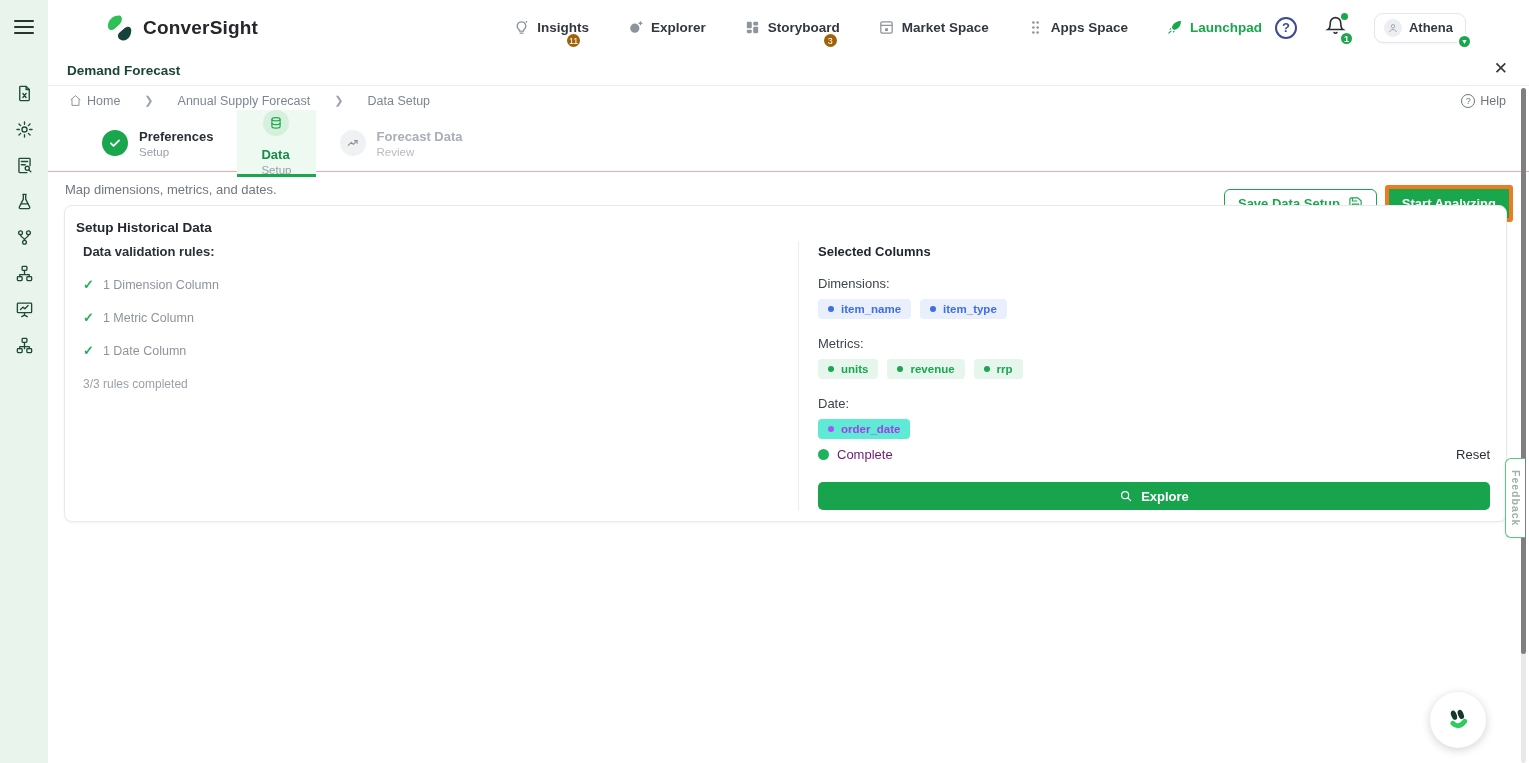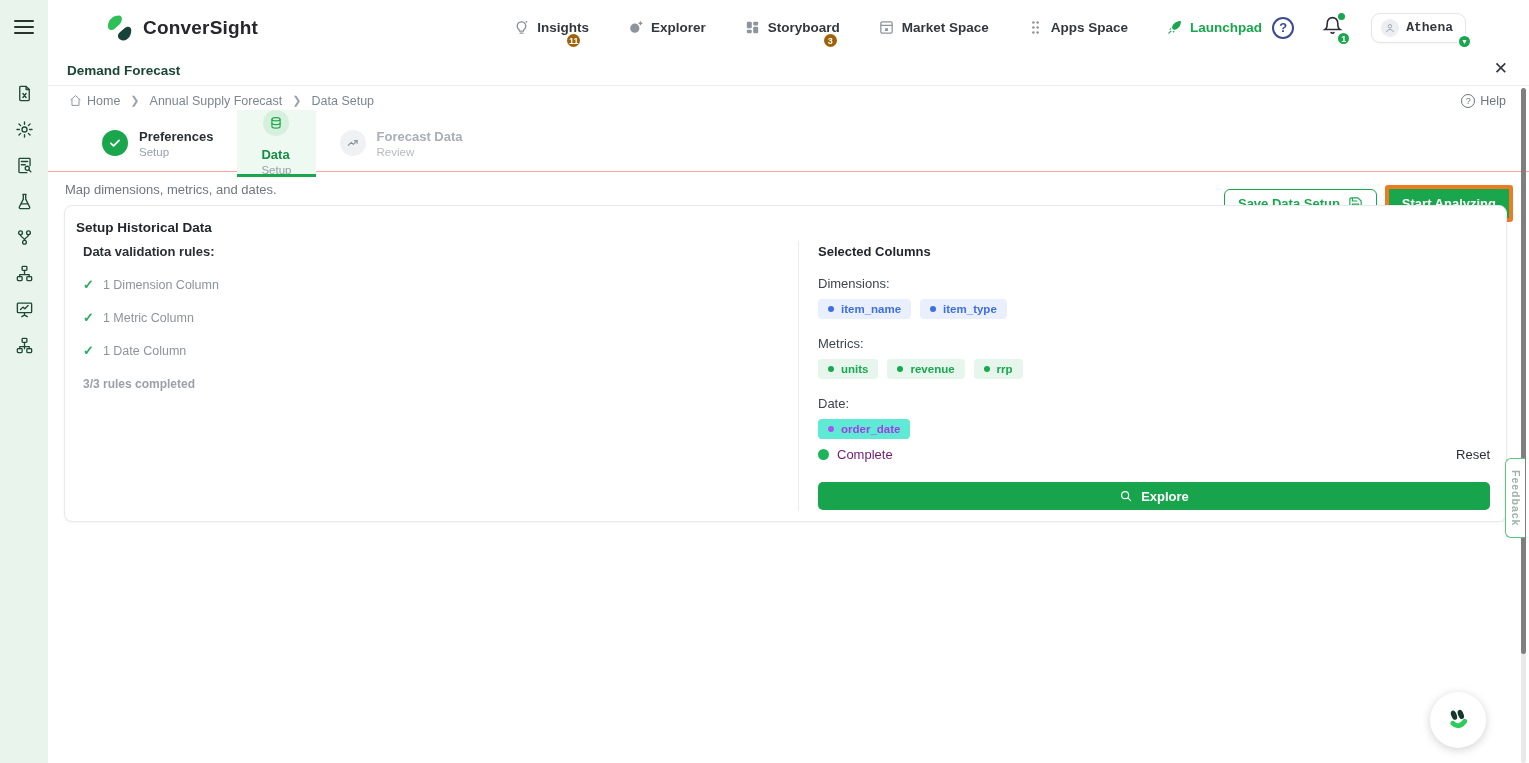--- a/index.html
+++ b/index.html
@@ -16,41 +16,41 @@
   .side-ic svg { width:19px; height:19px; stroke:#1f4a35; fill:none; stroke-width:1.7; stroke-linecap:round; stroke-linejoin:round; }
 
   
   .topnav { position:absolute; left:48px; top:0; right:0; height:55px; background:#fff; display:flex; align-items:center; }
   .logo { display:flex; align-items:center; gap:8px; margin-left:57px; cursor:pointer; }
   .logo-mark { width:30px; height:30px; }
   .logo-word { font-size:19px; font-weight:600; color:#26262b; letter-spacing:.2px; }
   .nav-items { display:flex; align-items:center; gap:38px; margin-left:255px; }
   .nav-item { position:relative; display:flex; align-items:center; gap:7px; font-size:13.5px; font-weight:700; color:#33383f; cursor:pointer; white-space:nowrap; }
   .nav-item svg { width:17px; height:17px; }
-  .nav-badge { position:absolute; top:13px; left:52px; min-width:17px; height:17px; border-radius:50%; background:#a16207; border:2px solid #fff; color:#fff; font-size:9px; font-weight:700; display:flex; align-items:center; justify-content:center; }
+  .nav-badge { position:absolute; top:13px; left:52px; min-width:17px; height:17px; border-radius:50%; background:#a16207; border:2px solid #fff; color:#fff; font-size:9px; font-weight:400; display:flex; align-items:center; justify-content:center; }
   .nav-item.launchpad { color:#1aa64d; }
   .nav-right { position:absolute; right:63px; top:0; height:55px; display:flex; align-items:center; gap:28px; }
   .help-circle { width:22px; height:22px; border-radius:50%; border:2px solid #3c4a95; color:#3c4a95; font-size:13px; font-weight:700; display:flex; align-items:center; justify-content:center; cursor:pointer; }
   .bell-wrap { position:relative; cursor:pointer; }
   .bell-wrap svg { width:21px; height:21px; stroke:#2a2f36; fill:none; stroke-width:1.8; stroke-linecap:round; }
   .bell-dot { position:absolute; top:-2px; right:-2px; width:7px; height:7px; border-radius:50%; background:#1aa64d; }
   .bell-badge { position:absolute; bottom:-6px; right:-8px; width:15px; height:15px; border-radius:50%; background:#1aa64d; border:2px solid #fff; color:#fff; font-size:9px; font-weight:700; display:flex; align-items:center; justify-content:center; }
   .user-pill { position:relative; display:flex; align-items:center; gap:7px; border:1px solid #e3e6ea; border-radius:9px; padding:5px 12px 5px 9px; background:#fff; cursor:pointer; box-shadow:0 1px 2px rgba(0,0,0,.04); }
   .user-avatar { width:18px; height:18px; border-radius:50%; background:#eceef1; display:flex; align-items:center; justify-content:center; }
   .user-avatar svg { width:12px; height:12px; stroke:#9aa1aa; fill:none; stroke-width:1.8; }
-  .user-name { font-size:13px; font-weight:600; color:#33383f;font-family:Liberation Mono, monospace; }
+  .user-name { font-size:13px; font-weight:600; color:#33383f; }
   .user-caret { position:absolute; right:-7px; bottom:-7px; width:15px; height:15px; border-radius:50%; background:#1aa64d; border:2px solid #fff; color:#fff; font-size:7px; display:flex; align-items:center; justify-content:center; }
 
   
   .content { position:absolute; left:48px; top:55px; right:0; bottom:0; background:#fff; }
   .page-header { position:absolute; left:0; right:0; top:0; height:31px; border-bottom:1px solid #ededed; display:flex; align-items:center; }
   .page-title { margin-left:19px; font-size:13.5px; font-weight:700; color:#1c4634; }
   .close-x { position:absolute; right:21px; top:5px; font-size:17px; color:#33383f; cursor:pointer; line-height:1; }
   .crumb-row { position:absolute; left:0; right:0; top:31px; height:29px; display:flex; align-items:center; font-size:12.5px; color:#7c8690; }
-  .crumbs { display:flex; align-items:center; gap:10px; margin-left:21px; }
+  .crumbs { display:flex; align-items:center; gap:24px; margin-left:21px; }
   .crumb { display:flex; align-items:center; gap:5px; cursor:pointer; }
   .crumb svg { width:13px; height:13px; stroke:#7c8690; fill:none; stroke-width:1.6; }
   .crumb-sep { color:#9aa3ab; font-size:11px; }
   .help-link { position:absolute; right:23px; display:flex; align-items:center; gap:5px; color:#6c757e; font-size:12.5px; cursor:pointer; }
   .help-link .qm { width:14px; height:14px; border-radius:50%; border:1.4px solid #6c757e; font-size:9px; display:flex; align-items:center; justify-content:center; }
 
   
   .step-row { position:absolute; left:0; right:0; top:60px; height:57px; border-bottom:1px solid #fca5a5; display:flex; align-items:center; }
   .steps { display:flex; align-items:stretch; margin-left:30px; }
   .step { display:flex; align-items:center; gap:11px; padding:0 24px; cursor:pointer; position:relative; }
@@ -77,21 +77,21 @@
 
   
   .card { position:absolute; left:16px; top:150px; width:1443px; height:317px; background:#fff; border:1px solid #e7e9ed; border-radius:8px; box-shadow:0 1px 3px rgba(20,30,40,.05); }
   .card-title { position:absolute; left:11px; top:14px; font-size:13.5px; font-weight:700; color:#22272e; }
   .v-divider { position:absolute; left:733px; top:35px; bottom:10px; width:1px; background:#ebedf0; }
 
   .rules-block { position:absolute; left:18px; top:38px; }
   .rules-title { font-size:13px; font-weight:700; color:#2a2f36; }
   .rule { display:flex; align-items:center; gap:9px; margin-top:18px; font-size:12.5px; color:#8d949c; }
   .rule .chk { color:#27ae60; font-size:13px; font-weight:700; }
-  .rules-summary { margin-top:19px; font-size:12px; color:#9aa1a9;font-weight:bold; }
+  .rules-summary { margin-top:19px; font-size:12px; color:#9aa1a9; }
 
   .sel-block { position:absolute; left:753px; top:38px; width:674px; }
   .sel-title { font-size:13px; font-weight:700; color:#22272e; }
   .sel-label { font-size:13px; color:#3f454d; margin-top:17px; }
   .chip-row { display:flex; gap:9px; margin-top:8px; }
   .chip { display:flex; align-items:center; gap:7px; height:20px; padding:0 10px; border-radius:4px; font-size:11.5px; font-weight:600; cursor:default; }
   .chip .dot { width:6px; height:6px; border-radius:50%; }
   .chip.blue { background:#e9effd; color:#3e6fe1; } .chip.blue .dot { background:#3e6fe1; }
   .chip.green { background:#e6f6ec; color:#18a850; } .chip.green .dot { background:#18a850; }
   .chip.purple { background:#5eead4; color:#a53be8; } .chip.purple .dot { background:#a855f7; }

